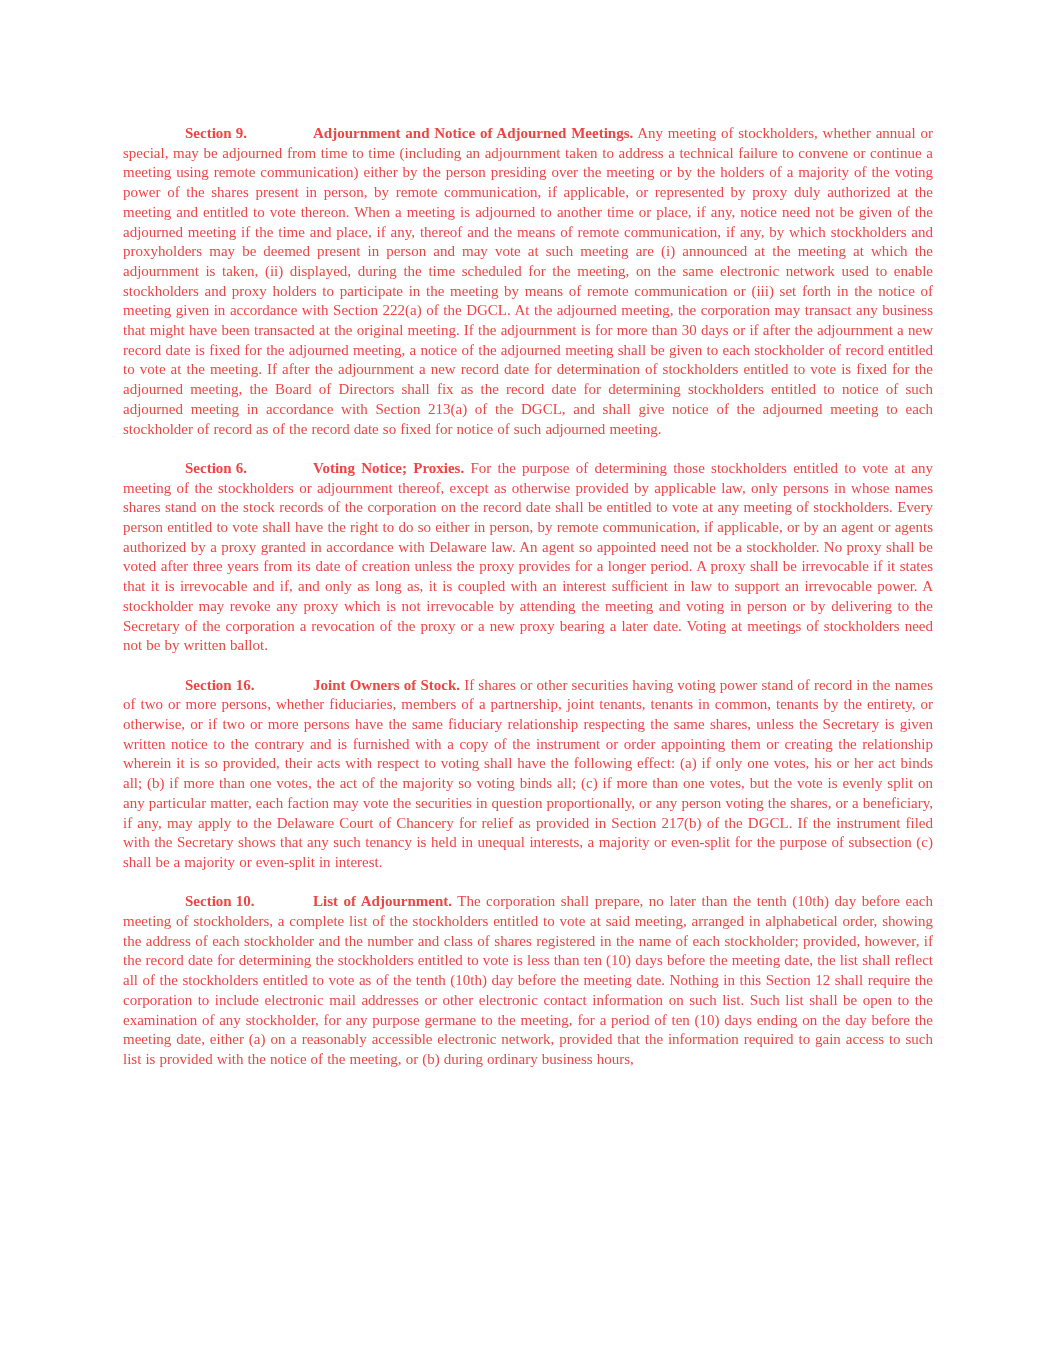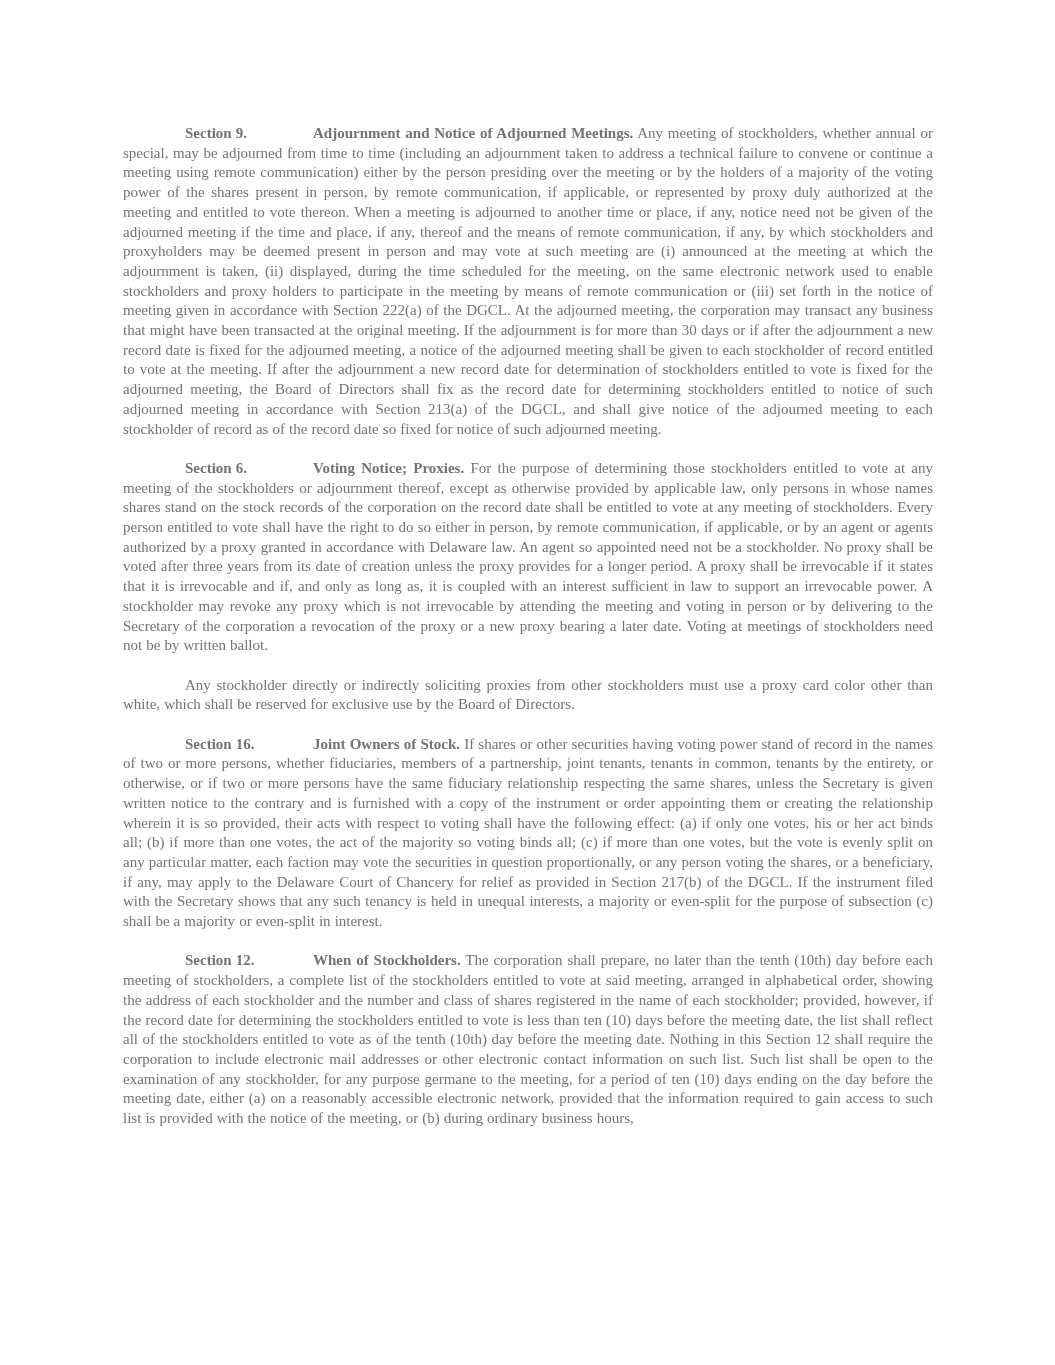--- a/index.html
+++ b/index.html
@@ -7,21 +7,21 @@
     padding: 0;
     background: #ffffff;
   }
   .page {
     position: relative;
     width: 1043px;
     height: 1365px;
     background: #ffffff;
     overflow: hidden;
     font-family: "Liberation Serif", "DejaVu Serif", serif;
-    color: #737373;
+    color: #ef4444;
   }
   .content {
     position: absolute;
     left: 123px;
     top: 124px;
     width: 810px;
   }
   .para {
     font-size: 15px;
     line-height: 19.7px;
@@ -47,26 +47,23 @@
   <div class="content">
 
     <p class="para"><span class="sec-label">Section 9.</span><span class="sec-title">Adjournment and Notice of Adjourned Meetings.</span>
       <span class="sec-body">Any meeting of stockholders, whether annual or special, may be adjourned from time to time (including an adjournment taken to address a technical failure to convene or continue a meeting using remote communication) either by the person presiding over the meeting or by the holders of a majority of the voting power of the shares present in person, by remote communication, if applicable, or represented by proxy duly authorized at the meeting and entitled to vote thereon. When a meeting is adjourned to another time or place, if any, notice need not be given of the adjourned meeting if the time and place, if any, thereof and the means of remote communication, if any, by which stockholders and proxyholders may be deemed present in person and may vote at such meeting are (i) announced at the meeting at which the adjournment is taken, (ii) displayed, during the time scheduled for the meeting, on the same electronic network used to enable stockholders and proxy holders to participate in the meeting by means of remote communication or (iii) set forth in the notice of meeting given in accordance with Section 222(a) of the DGCL. At the adjourned meeting, the corporation may transact any business that might have been transacted at the original meeting. If the adjournment is for more than 30 days or if after the adjournment a new record date is fixed for the adjourned meeting, a notice of the adjourned meeting shall be given to each stockholder of record entitled to vote at the meeting. If after the adjournment a new record date for determination of stockholders entitled to vote is fixed for the adjourned meeting, the Board of Directors shall fix as the record date for determining stockholders entitled to notice of such adjourned meeting in accordance with Section 213(a) of the DGCL, and shall give notice of the adjourned meeting to each stockholder of record as of the record date so fixed for notice of such adjourned meeting.</span>
     </p>
 
     <p class="para"><span class="sec-label">Section 6.</span><span class="sec-title">Voting Notice; Proxies.</span>
       <span class="sec-body">For the purpose of determining those stockholders entitled to vote at any meeting of the stockholders or adjournment thereof, except as otherwise provided by applicable law, only persons in whose names shares stand on the stock records of the corporation on the record date shall be entitled to vote at any meeting of stockholders. Every person entitled to vote shall have the right to do so either in person, by remote communication, if applicable, or by an agent or agents authorized by a proxy granted in accordance with Delaware law. An agent so appointed need not be a stockholder. No proxy shall be voted after three years from its date of creation unless the proxy provides for a longer period. A proxy shall be irrevocable if it states that it is irrevocable and if, and only as long as, it is coupled with an interest sufficient in law to support an irrevocable power. A stockholder may revoke any proxy which is not irrevocable by attending the meeting and voting in person or by delivering to the Secretary of the corporation a revocation of the proxy or a new proxy bearing a later date. Voting at meetings of stockholders need not be by written ballot.</span>
     </p>
 
-    <p class="para">
-      <span class="sec-body">Any stockholder directly or indirectly soliciting proxies from other stockholders must use a proxy card color other than white, which shall be reserved for exclusive use by the Board of Directors.</span>
-    </p>
 
     <p class="para"><span class="sec-label">Section 16.</span><span class="sec-title">Joint Owners of Stock.</span>
       <span class="sec-body">If shares or other securities having voting power stand of record in the names of two or more persons, whether fiduciaries, members of a partnership, joint tenants, tenants in common, tenants by the entirety, or otherwise, or if two or more persons have the same fiduciary relationship respecting the same shares, unless the Secretary is given written notice to the contrary and is furnished with a copy of the instrument or order appointing them or creating the relationship wherein it is so provided, their acts with respect to voting shall have the following effect: (a) if only one votes, his or her act binds all; (b) if more than one votes, the act of the majority so voting binds all; (c) if more than one votes, but the vote is evenly split on any particular matter, each faction may vote the securities in question proportionally, or any person voting the shares, or a beneficiary, if any, may apply to the Delaware Court of Chancery for relief as provided in Section 217(b) of the DGCL. If the instrument filed with the Secretary shows that any such tenancy is held in unequal interests, a majority or even-split for the purpose of subsection (c) shall be a majority or even-split in interest.</span>
     </p>
 
-    <p class="para"><span class="sec-label">Section 12.</span><span class="sec-title">When of Stockholders.</span>
+    <p class="para"><span class="sec-label">Section 10.</span><span class="sec-title">List of Adjournment.</span>
       <span class="sec-body">The corporation shall prepare, no later than the tenth (10th) day before each meeting of stockholders, a complete list of the stockholders entitled to vote at said meeting, arranged in alphabetical order, showing the address of each stockholder and the number and class of shares registered in the name of each stockholder; provided, however, if the record date for determining the stockholders entitled to vote is less than ten (10) days before the meeting date, the list shall reflect all of the stockholders entitled to vote as of the tenth (10th) day before the meeting date. Nothing in this Section 12 shall require the corporation to include electronic mail addresses or other electronic contact information on such list. Such list shall be open to the examination of any stockholder, for any purpose germane to the meeting, for a period of ten (10) days ending on the day before the meeting date, either (a) on a reasonably accessible electronic network, provided that the information required to gain access to such list is provided with the notice of the meeting, or (b) during ordinary business hours,</span>
     </p>
 
   </div>
 </div>
 
 </body></html>

